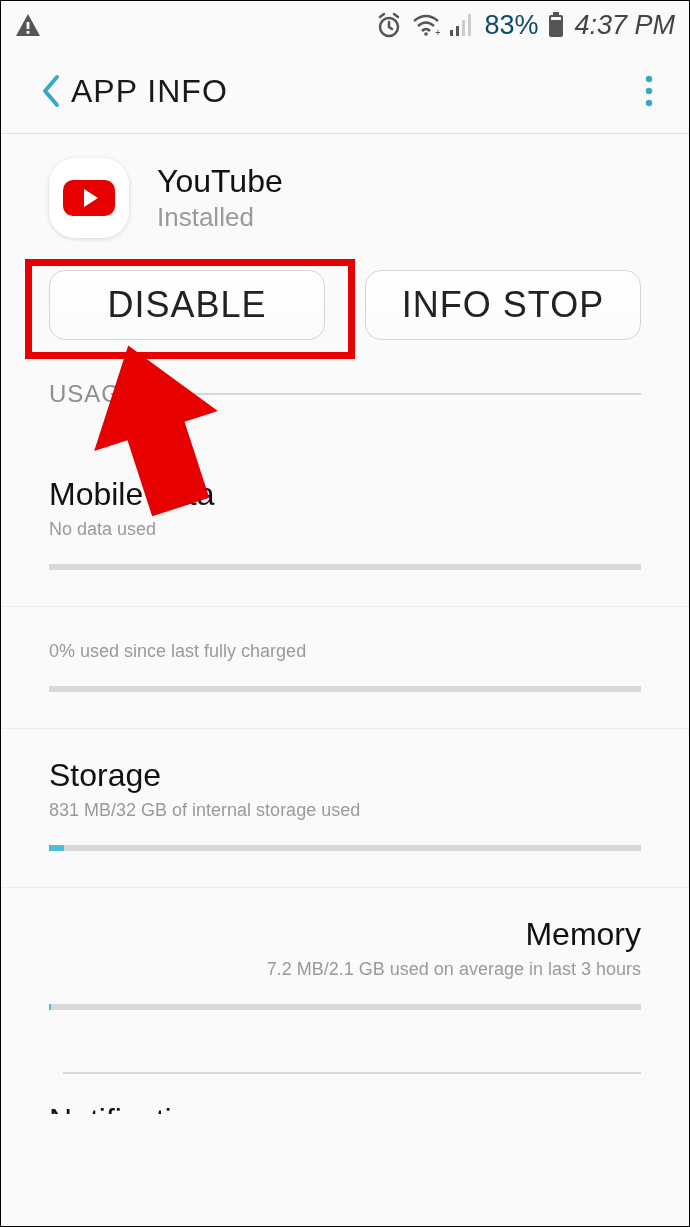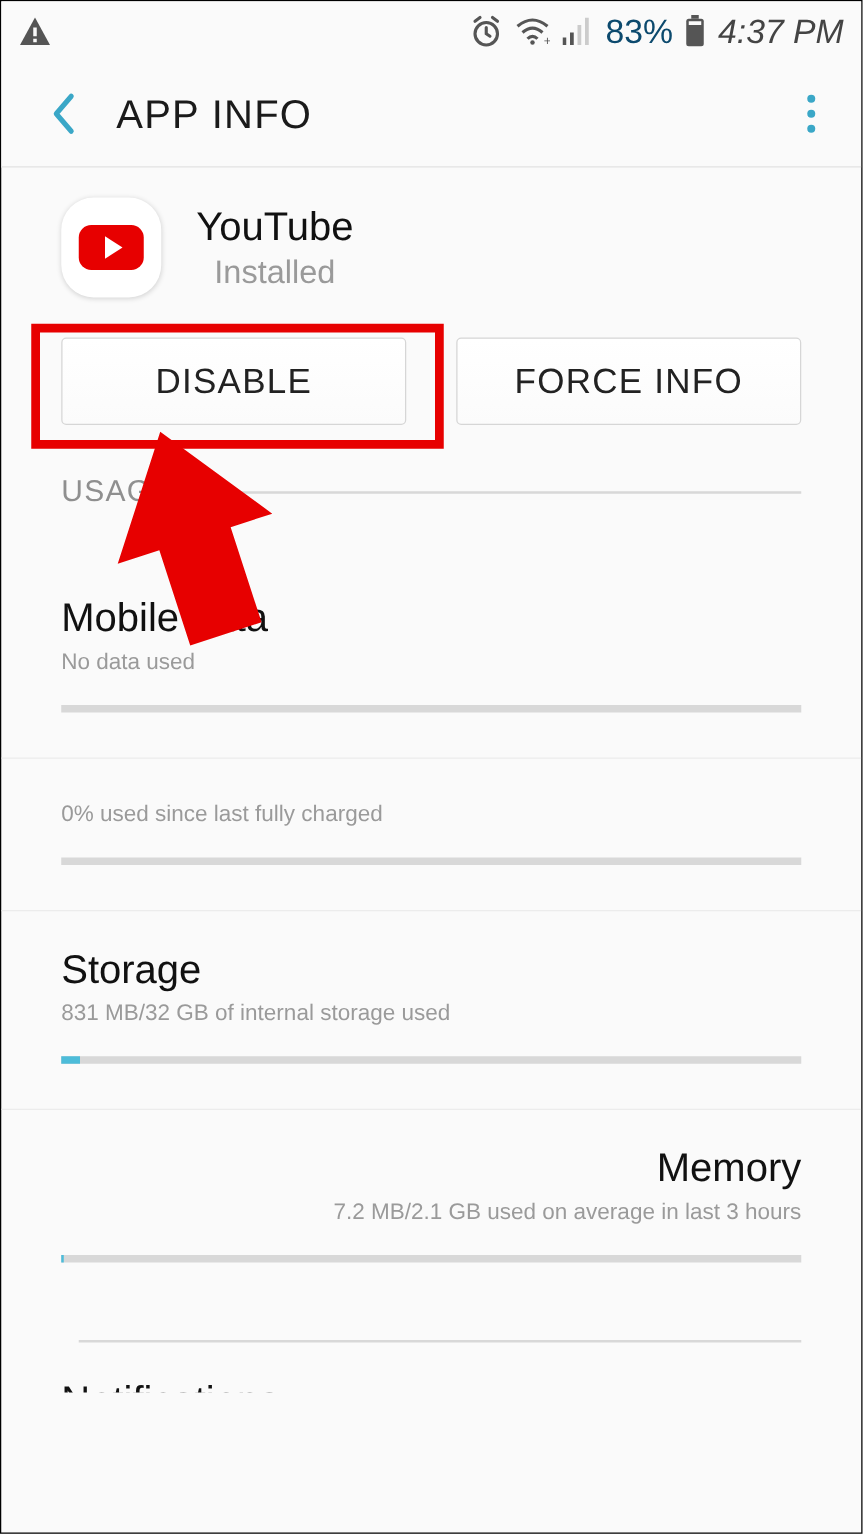--- a/index.html
+++ b/index.html
@@ -39,36 +39,34 @@
   }
   .back-btn {
     width: 40px; height: 50px;
     display: flex; align-items: center; justify-content: center;
   }
   .back-btn svg { stroke: #3aa7c7; }
   .header-title {
     font-size: 32px;
     font-weight: 500;
     letter-spacing: 1px;
-    margin-left: 22px;
     color: #1a1a1a;
   }
   .menu-dots {
     margin-left: auto;
     width: 40px; height: 50px;
     display: flex; align-items: center; justify-content: center;
   }
   .menu-dots svg circle { fill: #3aa7c7; }
 
   
   .app-row {
     display: flex;
     align-items: center;
     padding: 24px 48px 10px 48px;
-    text-align: center;
   }
   .app-icon {
     width: 80px; height: 80px;
     border-radius: 26px;
     background: #fff;
     box-shadow: 0 1px 4px rgba(0,0,0,0.15);
     display: flex; align-items: center; justify-content: center;
   }
   .app-icon .yt {
     width: 52px; height: 36px;
@@ -92,23 +90,23 @@
   .btn-row {
     display: flex;
     gap: 40px;
     padding: 22px 48px 24px 48px;
     position: relative;
   }
   .action-btn {
     flex: 1;
     height: 70px;
     border: 1px solid #d6d6d6;
-    border-radius: 4px;
+    border-radius: 16px;
     background: linear-gradient(#ffffff, #fbfbfb);
-    font-size: 28px;
+    font-size: 36px;
     letter-spacing: 1px;
     color: #222;
     display: flex; align-items: center; justify-content: center;
     cursor: pointer;
   }
 
   
   .highlight-box {
     position: absolute;
     left: 24px;
@@ -256,21 +254,21 @@
     <div class="yt"></div>
   </div>
   <div class="app-meta">
     <div class="app-name">YouTube</div>
     <div class="app-status">Installed</div>
   </div>
 </div>
 
 <div class="btn-row">
   <div class="action-btn">DISABLE</div>
-  <div class="action-btn">FORCE INFO</div>
+  <div class="action-btn">INFO STOP</div>
 </div>
 
 <div class="highlight-box"></div>
 <div class="highlight-arrow">
   <svg width="130" height="180" viewBox="0 0 130 180">
     <path d="M65 0 L130 90 L95 90 L95 170 L35 170 L35 90 L0 90 Z" fill="#e70000" transform="rotate(-18 65 90)"></path>
   </svg>
 </div>
 
 <div class="section-header">

